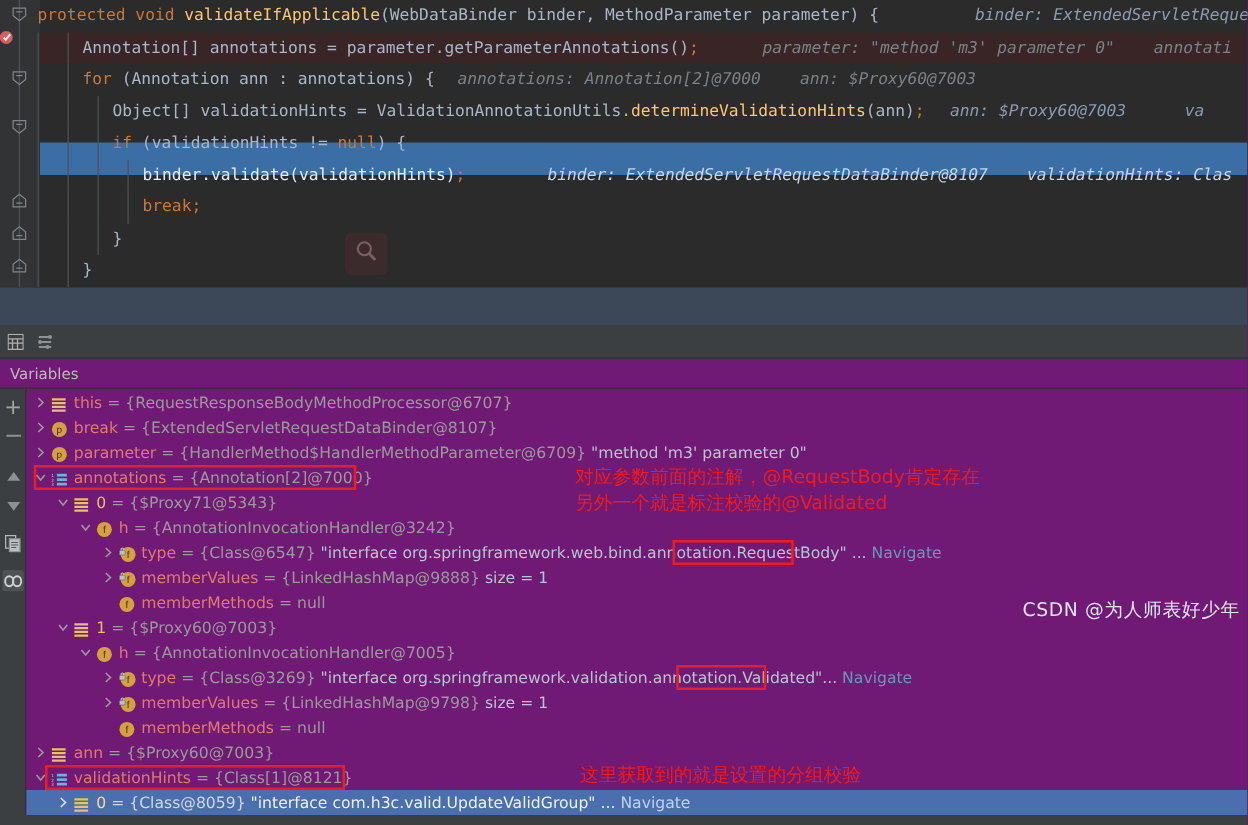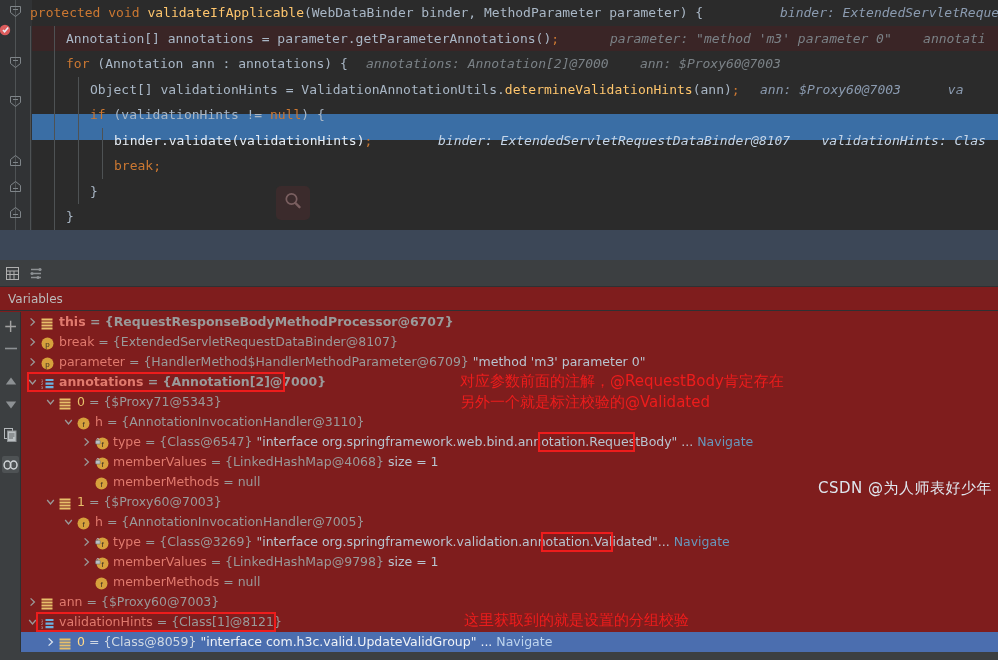--- a/index.html
+++ b/index.html
@@ -34,21 +34,21 @@
   .hint-b{color:#8b9bb0;font-style:italic;}
   .hint-sel{color:#c6d6e8;font-style:italic;}
   .id-sel{color:#e6edf5;}
 
   .searchbox{position:absolute;left:276px;top:186px;width:34px;height:34px;border-radius:5px;background:#3b2b2c;display:flex;align-items:center;justify-content:center;}
 
   
   .sep-bar{position:absolute;left:0;top:230px;width:998px;height:30px;background:#3c4757;}
 
   
-  .debug{position:absolute;left:0;top:260px;width:998px;height:400px;background:#7f1d1d;}
+  .debug{position:absolute;left:0;top:260px;width:998px;height:400px;background:#701a75;}
   .dbg-toolbar{position:absolute;left:0;top:0;width:998px;height:26px;background:#3c3f41;border-bottom:1px solid #2e3133;}
   .tb-btn{position:absolute;top:4px;width:20px;height:19px;display:flex;align-items:center;justify-content:center;}
   .tab-title{position:absolute;left:0;top:27px;width:998px;height:24px;color:#bbbbbb;font-size:12px;line-height:24px;padding-left:8px;box-sizing:border-box;border-bottom:1px solid #2e3133;}
 
   .leftbar{position:absolute;left:0;top:52px;width:20px;height:348px;background:#3c3f41;}
   .lb-btn{position:absolute;left:2px;width:17px;height:17px;display:flex;align-items:center;justify-content:center;color:#a3a3a3;}
   .lb-btn.sel{background:#4e5254;border-radius:2px;}
   .lb-sep{position:absolute;left:20px;top:52px;width:1px;height:348px;background:#2e3133;}
 
   .vars{position:absolute;left:21px;top:52px;width:977px;height:348px;overflow:hidden;}
@@ -190,21 +190,21 @@
       <div class="lb-btn sel" style="top:144px;">
         <svg width="15" height="12" viewBox="0 0 15 12">
             <ellipse cx="4.4" cy="6" rx="3.3" ry="4" fill="none" stroke="#cfd3d6" stroke-width="1.5"></ellipse>
             <ellipse cx="10.7" cy="6" rx="3.3" ry="4" fill="none" stroke="#cfd3d6" stroke-width="1.5"></ellipse>
           </svg>
       </div>
     </div>
     <div class="lb-sep"></div>
 
     <div class="vars" id="vars-tree">
-        <div class="vrow" style="top: 0px; font-weight: bold;">
+        <div class="vrow" style="top: 0px;">
           <span class="arrow" style="left: 6px;"><svg width="9" height="20" viewBox="0 0 9 20">
               <path d="M2.6 6.4 L6.4 10 L2.6 13.6" fill="none" stroke="currentColor" stroke-width="1.3"></path>
             </svg></span>
           <span class="vicon" style="left: 20px; top: 4px;"><svg width="12" height="12" viewBox="0 0 12 12">
               <path d="M0.5 1.5h11M0.5 4.5h11M0.5 7.5h11M0.5 10.5h11" stroke="#e8bf6a" stroke-width="1.8"></path>
             </svg></span>
           <span style="position: absolute; left: 38px;"><span class="vname-r">this</span><span class="vval"> = </span><span class="vval">{RequestResponseBodyMethodProcessor@6707}</span></span>
         </div>
         <div class="vrow" style="top: 20px;">
           <span class="arrow" style="left: 6px;"><svg width="9" height="20" viewBox="0 0 9 20">
@@ -229,40 +229,40 @@
         <div class="vrow" style="top: 60px;">
           <span class="arrow" style="left: 6px;"><svg width="9" height="20" viewBox="0 0 9 20">
               <path d="M1.2 8 L4.5 12 L7.8 8" fill="none" stroke="currentColor" stroke-width="1.3"></path>
             </svg></span>
           <span class="vicon" style="left: 20px; top: 4px;"><svg width="13" height="12" viewBox="0 0 13 12">
               <text x="0" y="3.6" font-size="3.4" fill="#c9cdd0" font-family="monospace">1</text>
               <text x="0" y="7.4" font-size="3.4" fill="#c9cdd0" font-family="monospace">2</text>
               <text x="0" y="11.2" font-size="3.4" fill="#c9cdd0" font-family="monospace">3</text>
               <path d="M4.5 2h8M4.5 5.6h8M4.5 9.2h8" stroke="#6bb1e0" stroke-width="2.2"></path>
             </svg></span>
-          <span style="position: absolute; left: 38px; font-weight: bold;"><span class="vname-r">annotations</span><span class="vval"> = </span><span class="vval">{Annotation[2]@7000}</span></span>
+          <span style="position: absolute; left: 38px;"><span class="vname-r">annotations</span><span class="vval"> = </span><span class="vval">{Annotation[2]@7000}</span></span>
         </div>
         <div class="vrow" style="top: 80px;">
           <span class="arrow" style="left: 24px;"><svg width="9" height="20" viewBox="0 0 9 20">
               <path d="M1.2 8 L4.5 12 L7.8 8" fill="none" stroke="currentColor" stroke-width="1.3"></path>
             </svg></span>
           <span class="vicon" style="left: 38px; top: 4px;"><svg width="12" height="12" viewBox="0 0 12 12">
               <path d="M0.5 1.5h11M0.5 4.5h11M0.5 7.5h11M0.5 10.5h11" stroke="#e8bf6a" stroke-width="1.8"></path>
             </svg></span>
           <span style="position: absolute; left: 56px;"><span class="vname">0</span><span class="vval"> = </span><span class="vval">{$Proxy71@5343}</span></span>
         </div>
         <div class="vrow" style="top: 100px;">
           <span class="arrow" style="left: 42px;"><svg width="9" height="20" viewBox="0 0 9 20">
               <path d="M1.2 8 L4.5 12 L7.8 8" fill="none" stroke="currentColor" stroke-width="1.3"></path>
             </svg></span>
           <span class="vicon" style="left: 56px; top: 4px;"><svg width="13" height="13" viewBox="0 0 13 13">
               <circle cx="6.5" cy="6.5" r="6" fill="#d6a13c"></circle>
               <text x="6.5" y="9.6" font-size="8" fill="#3a3023" text-anchor="middle" font-family="sans-serif">f</text>
             </svg></span>
-          <span style="position: absolute; left: 74px;"><span class="vname-r">h</span><span class="vval"> = </span><span class="vval">{AnnotationInvocationHandler@3110}</span></span>
+          <span style="position: absolute; left: 74px;"><span class="vname-r">h</span><span class="vval"> = </span><span class="vval">{AnnotationInvocationHandler@3242}</span></span>
         </div>
         <div class="vrow" style="top: 120px;">
           <span class="arrow" style="left: 60px;"><svg width="9" height="20" viewBox="0 0 9 20">
               <path d="M2.6 6.4 L6.4 10 L2.6 13.6" fill="none" stroke="currentColor" stroke-width="1.3"></path>
             </svg></span>
           <span class="vicon" style="left: 74px; top: 4px;"><svg width="15" height="13" viewBox="0 0 15 13">
               <circle cx="7.5" cy="6.5" r="6" fill="#d6a13c"></circle>
               <text x="7.5" y="9.6" font-size="8" fill="#3a3023" text-anchor="middle" font-family="sans-serif">f</text>
               <rect x="0.6" y="3.4" width="4.6" height="3.6" rx="0.7" fill="#b9c0c5" stroke="#6d7276" stroke-width="0.6"></rect>
               <path d="M1.9 3.4v-1a1 1 0 0 1 2 0v1" fill="none" stroke="#b9c0c5" stroke-width="0.9"></path>
@@ -272,21 +272,21 @@
         <div class="vrow" style="top: 140px;">
           <span class="arrow" style="left: 60px;"><svg width="9" height="20" viewBox="0 0 9 20">
               <path d="M2.6 6.4 L6.4 10 L2.6 13.6" fill="none" stroke="currentColor" stroke-width="1.3"></path>
             </svg></span>
           <span class="vicon" style="left: 74px; top: 4px;"><svg width="15" height="13" viewBox="0 0 15 13">
               <circle cx="7.5" cy="6.5" r="6" fill="#d6a13c"></circle>
               <text x="7.5" y="9.6" font-size="8" fill="#3a3023" text-anchor="middle" font-family="sans-serif">f</text>
               <rect x="0.6" y="3.4" width="4.6" height="3.6" rx="0.7" fill="#b9c0c5" stroke="#6d7276" stroke-width="0.6"></rect>
               <path d="M1.9 3.4v-1a1 1 0 0 1 2 0v1" fill="none" stroke="#b9c0c5" stroke-width="0.9"></path>
             </svg></span>
-          <span style="position: absolute; left: 92px;"><span class="vname-r">memberValues</span><span class="vval"> = </span><span class="vval">{LinkedHashMap@4068}</span><span class="vstr">  size = 1</span></span>
+          <span style="position: absolute; left: 92px;"><span class="vname-r">memberValues</span><span class="vval"> = </span><span class="vval">{LinkedHashMap@9888}</span><span class="vstr">  size = 1</span></span>
         </div>
         <div class="vrow" style="top: 160px;">
           <span class="vicon" style="left: 74px; top: 4px;"><svg width="13" height="13" viewBox="0 0 13 13">
               <circle cx="6.5" cy="6.5" r="6" fill="#d6a13c"></circle>
               <text x="6.5" y="9.6" font-size="8" fill="#3a3023" text-anchor="middle" font-family="sans-serif">f</text>
             </svg></span>
           <span style="position: absolute; left: 92px;"><span class="vname-r">memberMethods</span><span class="vval"> = </span><span class="vval">null</span></span>
         </div>
         <div class="vrow" style="top: 180px;">
           <span class="arrow" style="left: 24px;"><svg width="9" height="20" viewBox="0 0 9 20">

